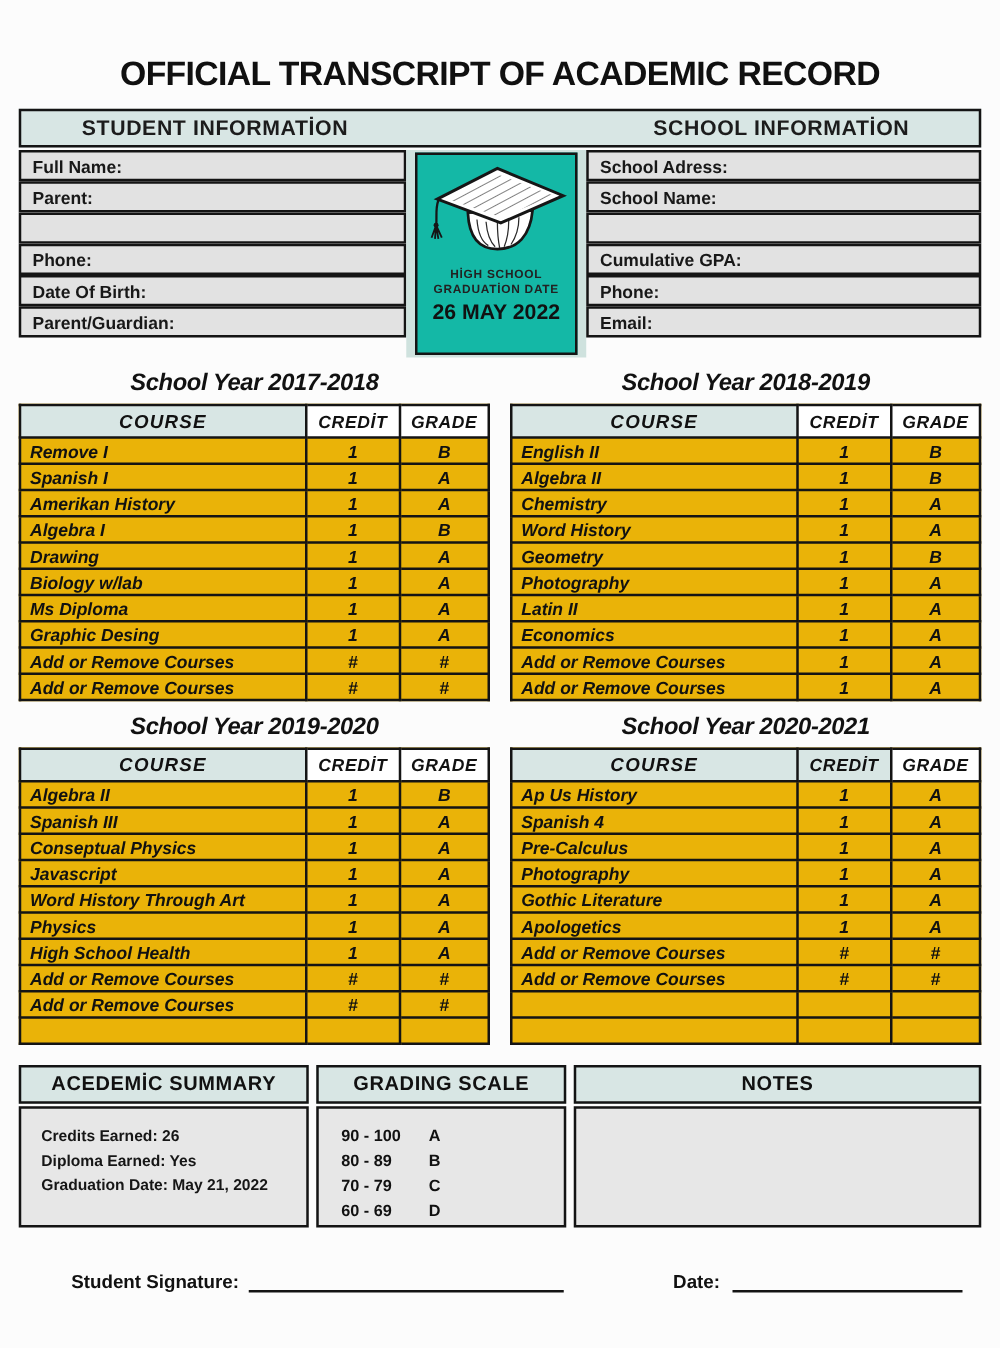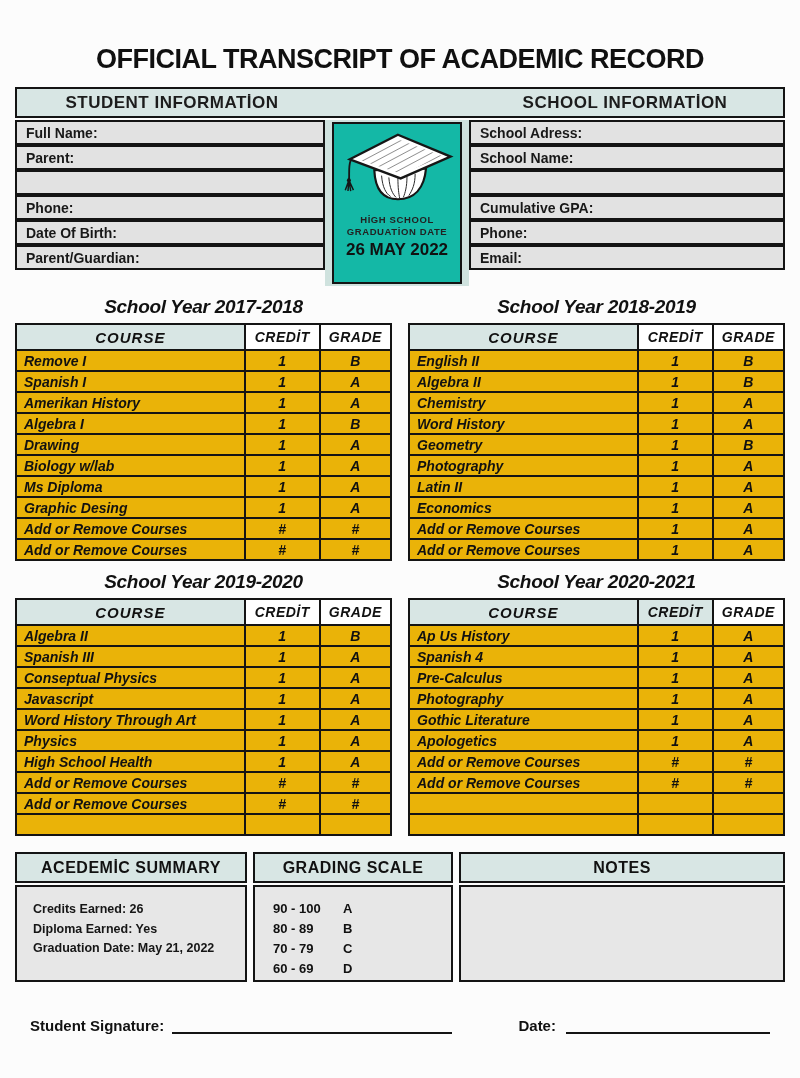--- a/index.html
+++ b/index.html
@@ -127,21 +127,21 @@
   .box-grade{ width:200px; }
   .box-notes{ width:326px; }
   .box-acad .box-body{ padding:13px 0 0 16px; }
   .sum-line{ font-size:12.5px; font-weight:700; line-height:19.5px; color:#161616; }
   .box-grade .box-body{ padding:12px 0 0 18px; }
   .scale-line{ display:flex; font-size:13px; font-weight:700; line-height:20px; }
   .scale-range{ width:70px; }
 
   
   .sig-row{ display:flex; align-items:flex-end; margin-top:34px; padding:0 15px; }
-  .sig-label{ font-size:15px; font-weight:700; white-space:nowrap; }
+  .sig-label{ font-size:15px; font-weight:700; white-space:nowrap;margin-left:27px; }
   .sig-line{ border-bottom:2.5px solid #141414; height:18px; }
   .sig-line.student{ width:285px; margin-left:8px; }
   .sig-gap{ width:68px; }
   .sig-line.date{ width:208px; margin-left:10px; }
 </style>
 </head>
 <body>
 
 <div class="page">
 

